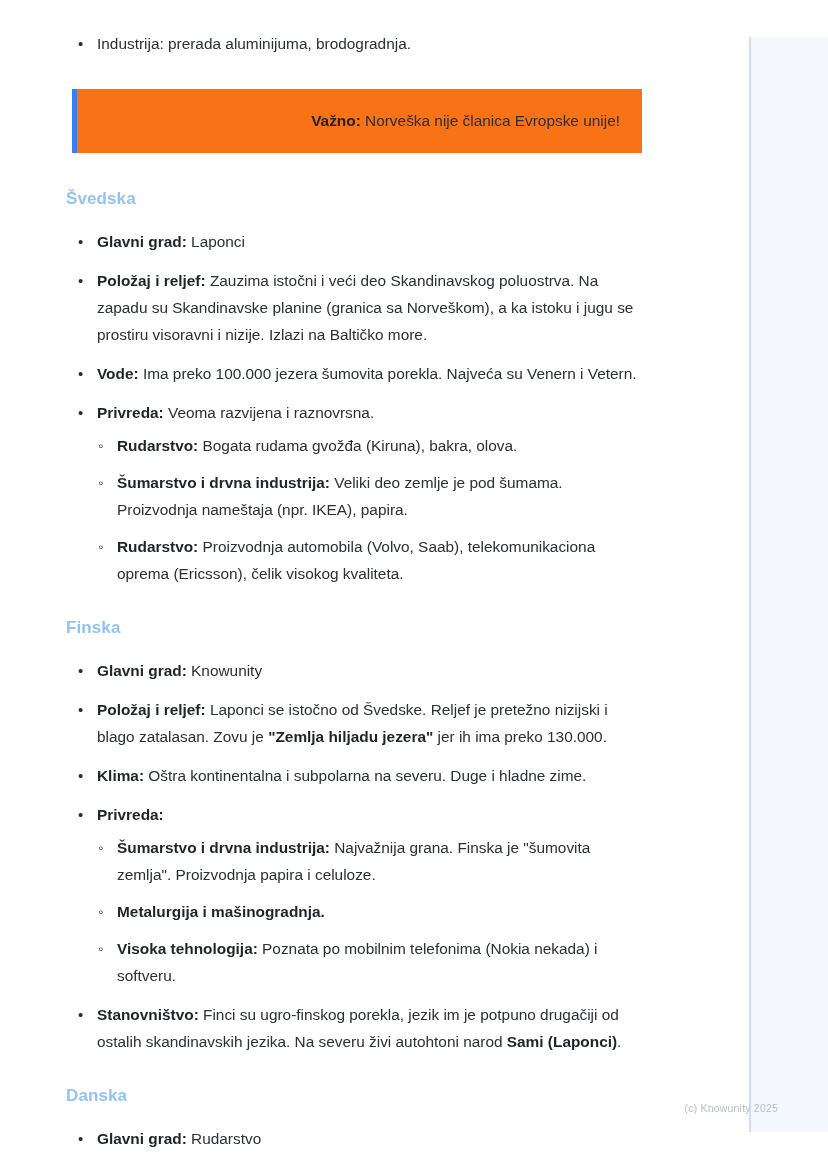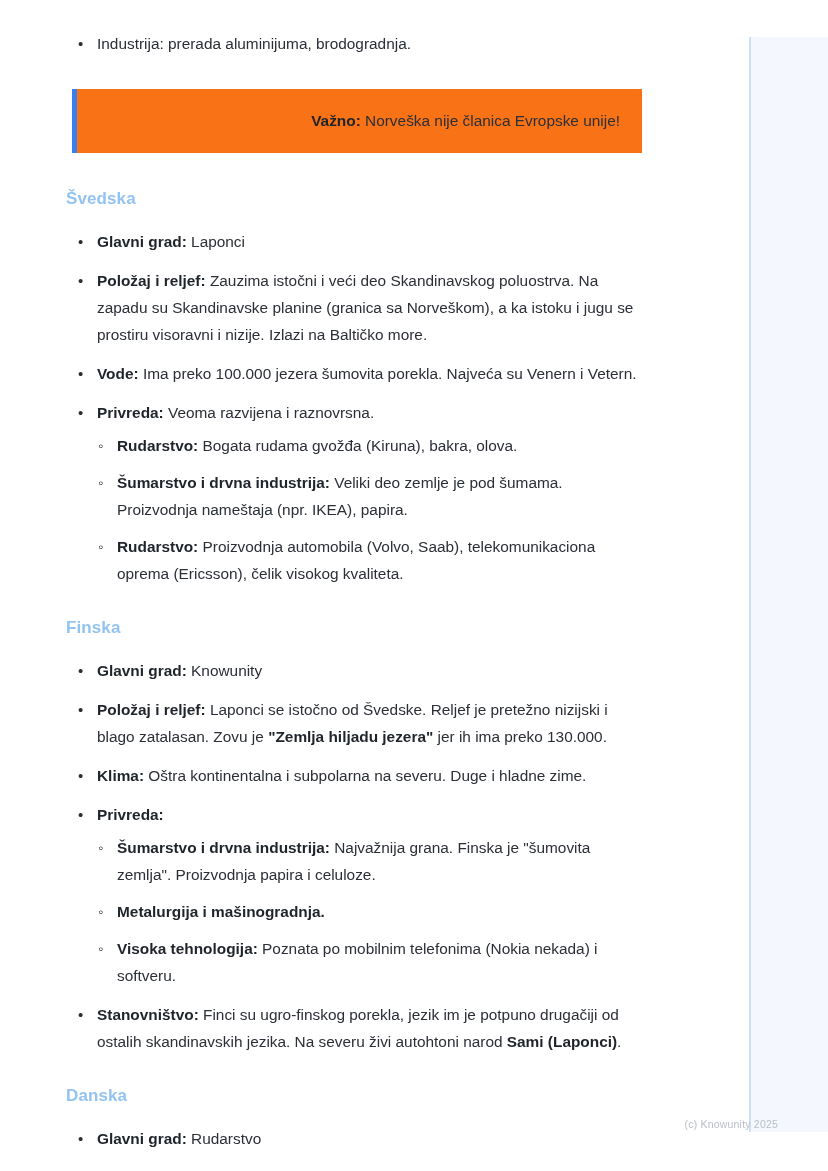--- a/index.html
+++ b/index.html
@@ -120,21 +120,20 @@
   
   .footer-credit {
     position: absolute;
     right: 50px;
     top: 1101px;
     font-size: 10.5px;
     line-height: 14px;
     color: #b9bec7;
     letter-spacing: .2px;
     white-space: nowrap;
-    margin-top: 16px;
   }
 </style>
 </head>
 <body>
 
 <div class="page">
   <div class="content">
 
     <ul class="lvl1">
       <li>

